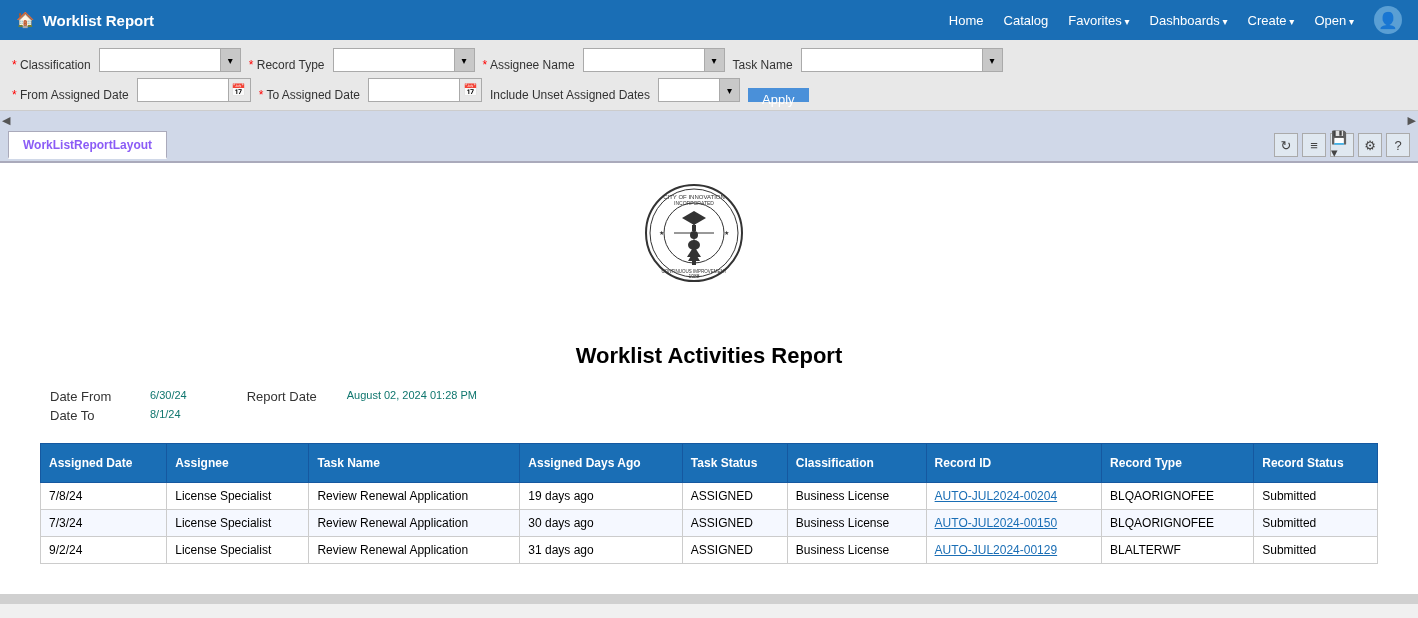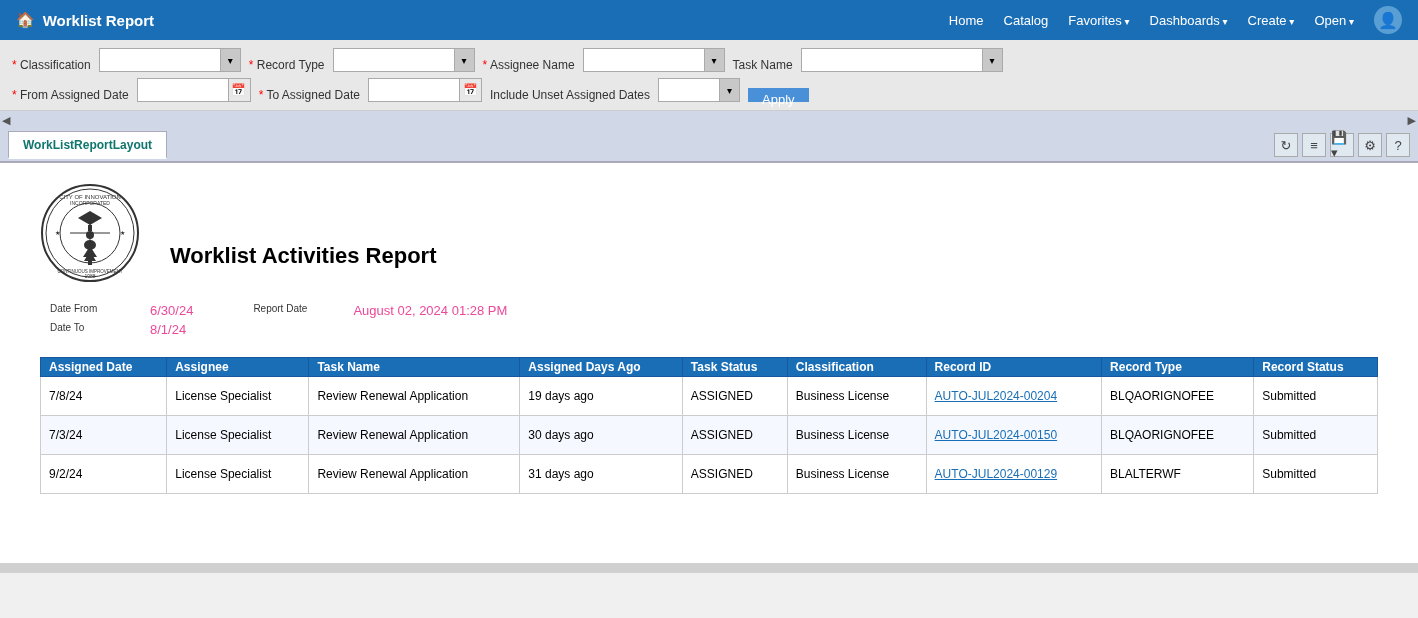--- a/index.html
+++ b/index.html
@@ -142,21 +142,21 @@
       position: relative;
       height: 34px;
     }
     .tab-item {
       background: #c0cde0;
       border: 1px solid #aab;
       border-bottom: none;
       padding: 4px 14px;
       font-size: 12px;
       cursor: pointer;
-      color: #0f766e;
+      color: #8b5cf6;
       height: 28px;
       display: flex;
       align-items: center;
     }
     .tab-item.active {
       background: white;
       border-bottom: 2px solid white;
       font-weight: bold;
     }
     .tab-icons {
@@ -180,22 +180,23 @@
 
     
     .report-content {
       background: white;
       margin: 0;
       padding: 20px 40px 30px 40px;
       min-height: 400px;
     }
     .report-header {
       display: flex;
-      align-items: flex-start;
+      align-items: center;
       margin-bottom: 20px;
+      flex-direction: column;
     }
     .report-logo {
       width: 100px;
       height: 100px;
       margin-right: 30px;
     }
     .report-title {
       font-size: 22px;
       font-weight: bold;
       margin-top: 30px;
@@ -209,45 +210,45 @@
     .report-meta-col {
       display: flex;
       flex-direction: column;
       gap: 4px;
     }
     .report-meta-row {
       display: flex;
       gap: 20px;
     }
     .report-meta-label {
-      font-size: 10px;
+      font-size: 13px;
       color: #333;
       min-width: 80px;
     }
     .report-meta-value {
-      font-size: 13px;
-      color: #ec4899;
+      font-size: 11px;
+      color: #0f766e;
     }
 
     
     .report-table {
       width: 100%;
       border-collapse: collapse;
       font-size: 12px;
     }
     .report-table th {
       background: #1a6eb5;
       color: white;
-      padding: 2px 8px;
+      padding: 12px 8px;
       text-align: left;
       border: 1px solid #1558a0;
       font-size: 12px;
     }
     .report-table td {
-      padding: 12px 8px;
+      padding: 6px 8px;
       border: 1px solid #ccc;
       vertical-align: top;
     }
     .report-table tr:nth-child(even) td {
       background: #f5f8ff;
     }
     .report-table tr:nth-child(odd) td {
       background: white;
     }
     .record-link {

